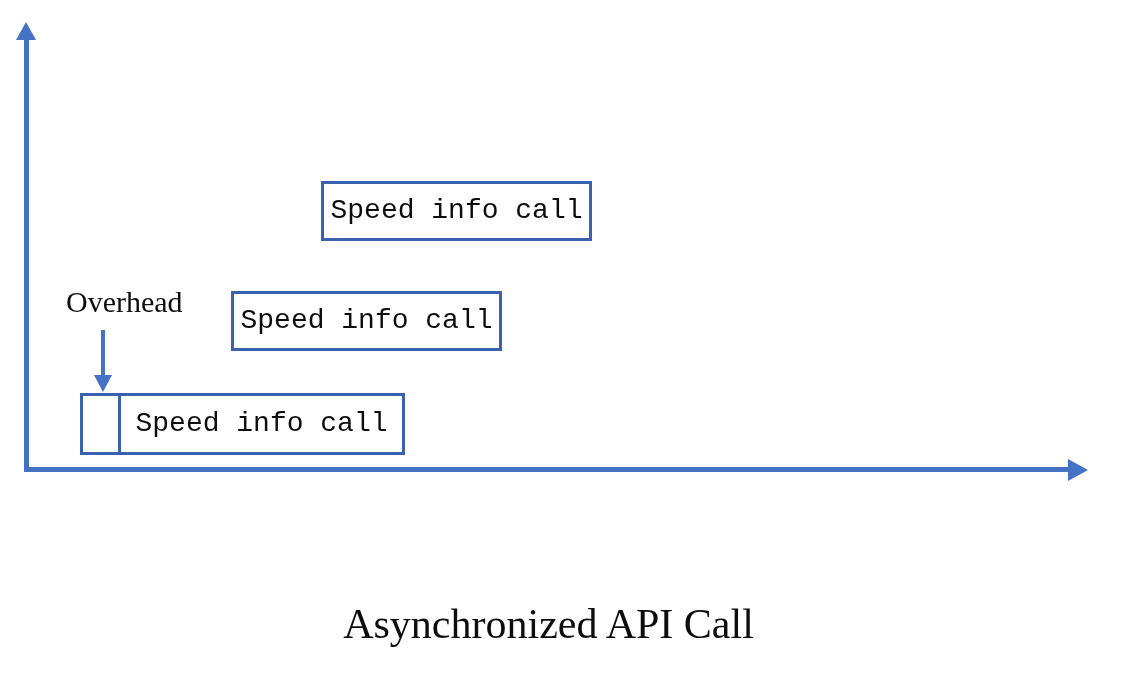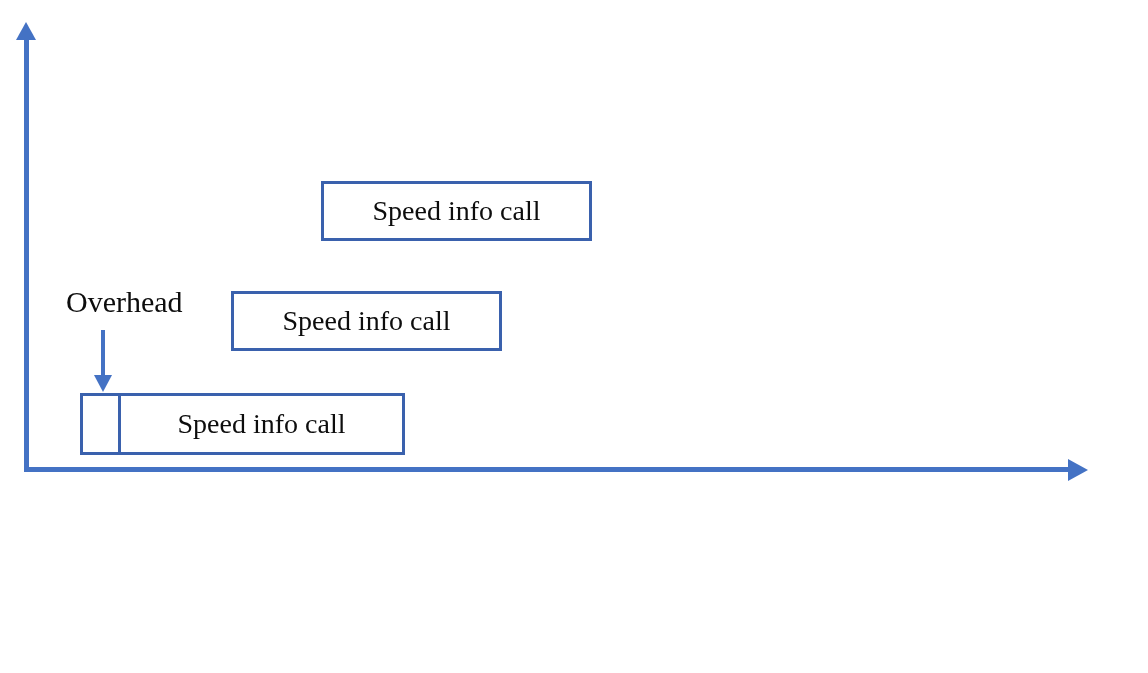--- a/index.html
+++ b/index.html
@@ -56,20 +56,21 @@
 
   
   .bar {
     position: absolute;
     box-sizing: border-box;
     border: 3px solid #3A61AD;
     background: #ffffff;
     display: flex;
     align-items: center;
     justify-content: center;
+    font-family: Liberation Mono, monospace;
   }
   .bar-label {
     font-size: 28px;
     color: #0d0d0d;
     line-height: 1;
     white-space: nowrap;
   }
 
   #bar-top    { left: 321px; top: 181px; width: 271px; height: 60px; }
   #bar-middle { left: 231px; top: 291px; width: 271px; height: 60px; }
@@ -164,14 +165,15 @@
     <div class="overhead-cell"></div>
     <div class="bottom-body">
       <span class="bar-label">Speed info call</span>
     </div>
   </div>
 
   <div class="overhead-label">Overhead</div>
   <div class="overhead-arrow-line"></div>
   <div class="overhead-arrow-head"></div>
 
+  <div class="figure-title">Asynchronized API Call</div>
 
 </div>
 
 </body></html>

